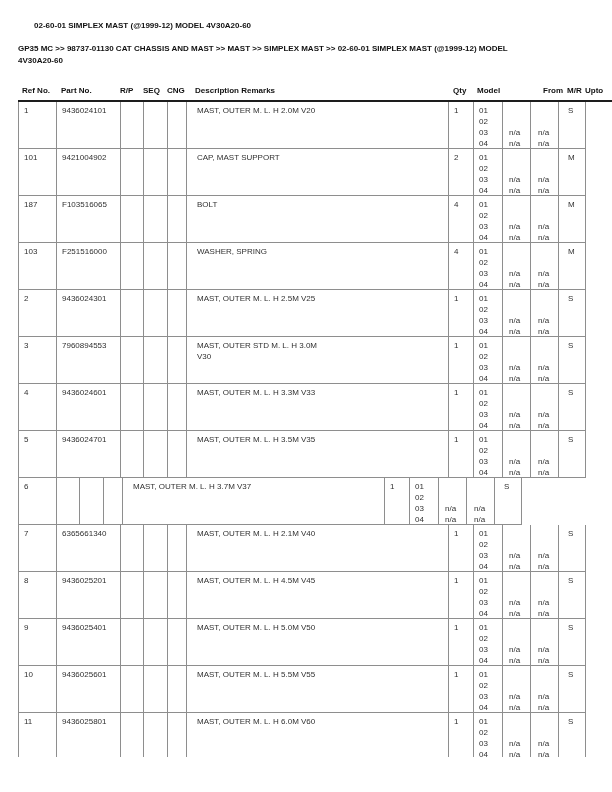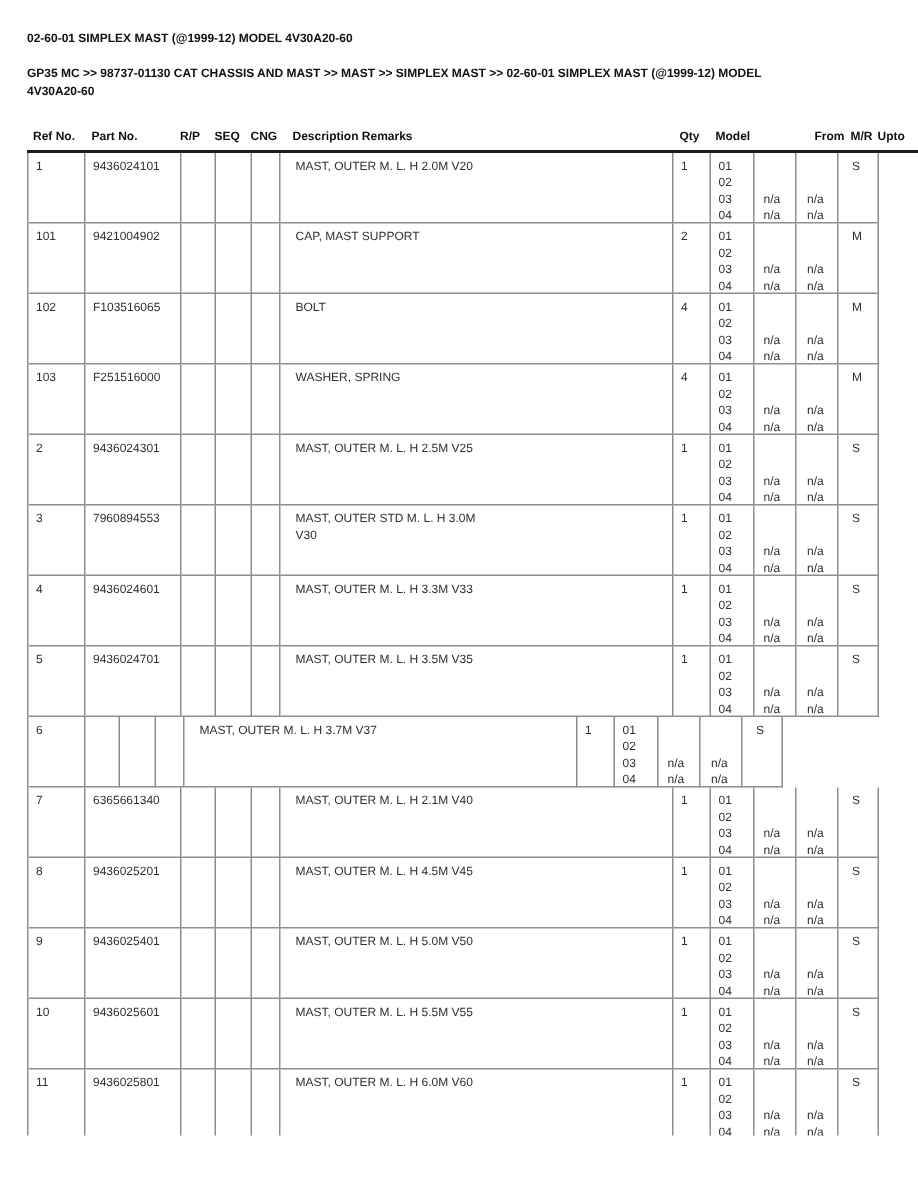--- a/index.html
+++ b/index.html
@@ -9,21 +9,21 @@
     font-family: "Liberation Sans", sans-serif;
     position: relative;
     overflow: hidden;
   }
   .page {
     position: absolute; left: 0; top: 0;
     width: 612px; height: 792px;
     background: #ffffff; overflow: hidden;
   }
   .doc-title {
-    position: absolute; left: 18px; top: 21px;
+    position: absolute; left: 34px; top: 21px;
     font-size: 8px; font-weight: bold; color: #111111;
     white-space: nowrap;
   }
   .breadcrumb {
     position: absolute; left: 18px; top: 43px;
     width: 575px;
     font-size: 8px; font-weight: bold; color: #111111;
     line-height: 11.5px;
   }
   .thead-label {
@@ -160,21 +160,21 @@
         </div>
         <div class="cell c-upto">
           <div class="ln"></div>
           <div class="ln"></div>
           <div class="ln">n/a</div>
           <div class="ln">n/a</div>
         </div>
         <div class="cell c-mr">M</div>
       </div>
       <div class="row">
-        <div class="cell c-ref">102</div>
+        <div class="cell c-ref">187</div>
         <div class="cell c-part">F103516065</div>
         <div class="cell c-rp"></div>
         <div class="cell c-seq"></div>
         <div class="cell c-cng"></div>
         <div class="cell c-desc">BOLT</div>
         <div class="cell c-qty">4</div>
         <div class="cell c-model">
           <div class="ln">01</div>
           <div class="ln">02</div>
           <div class="ln">03</div>

